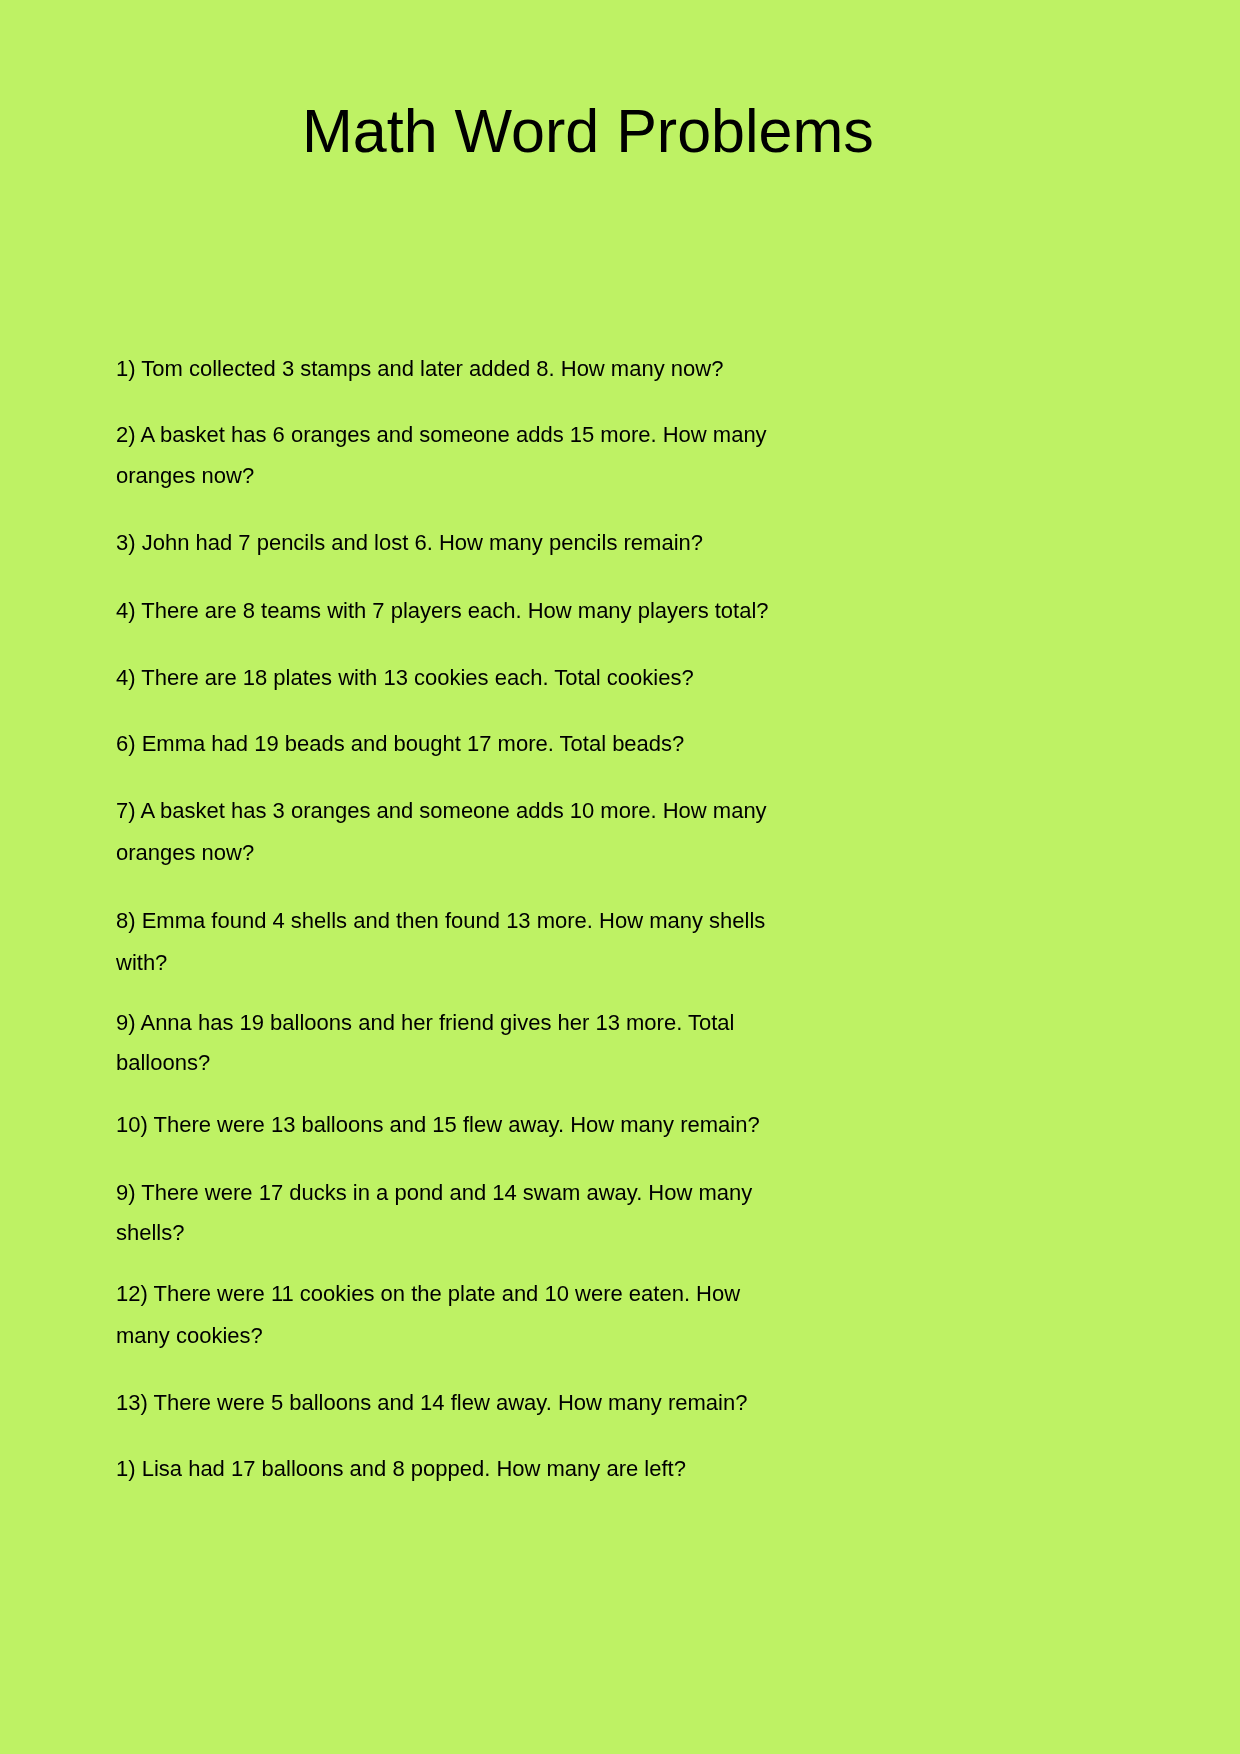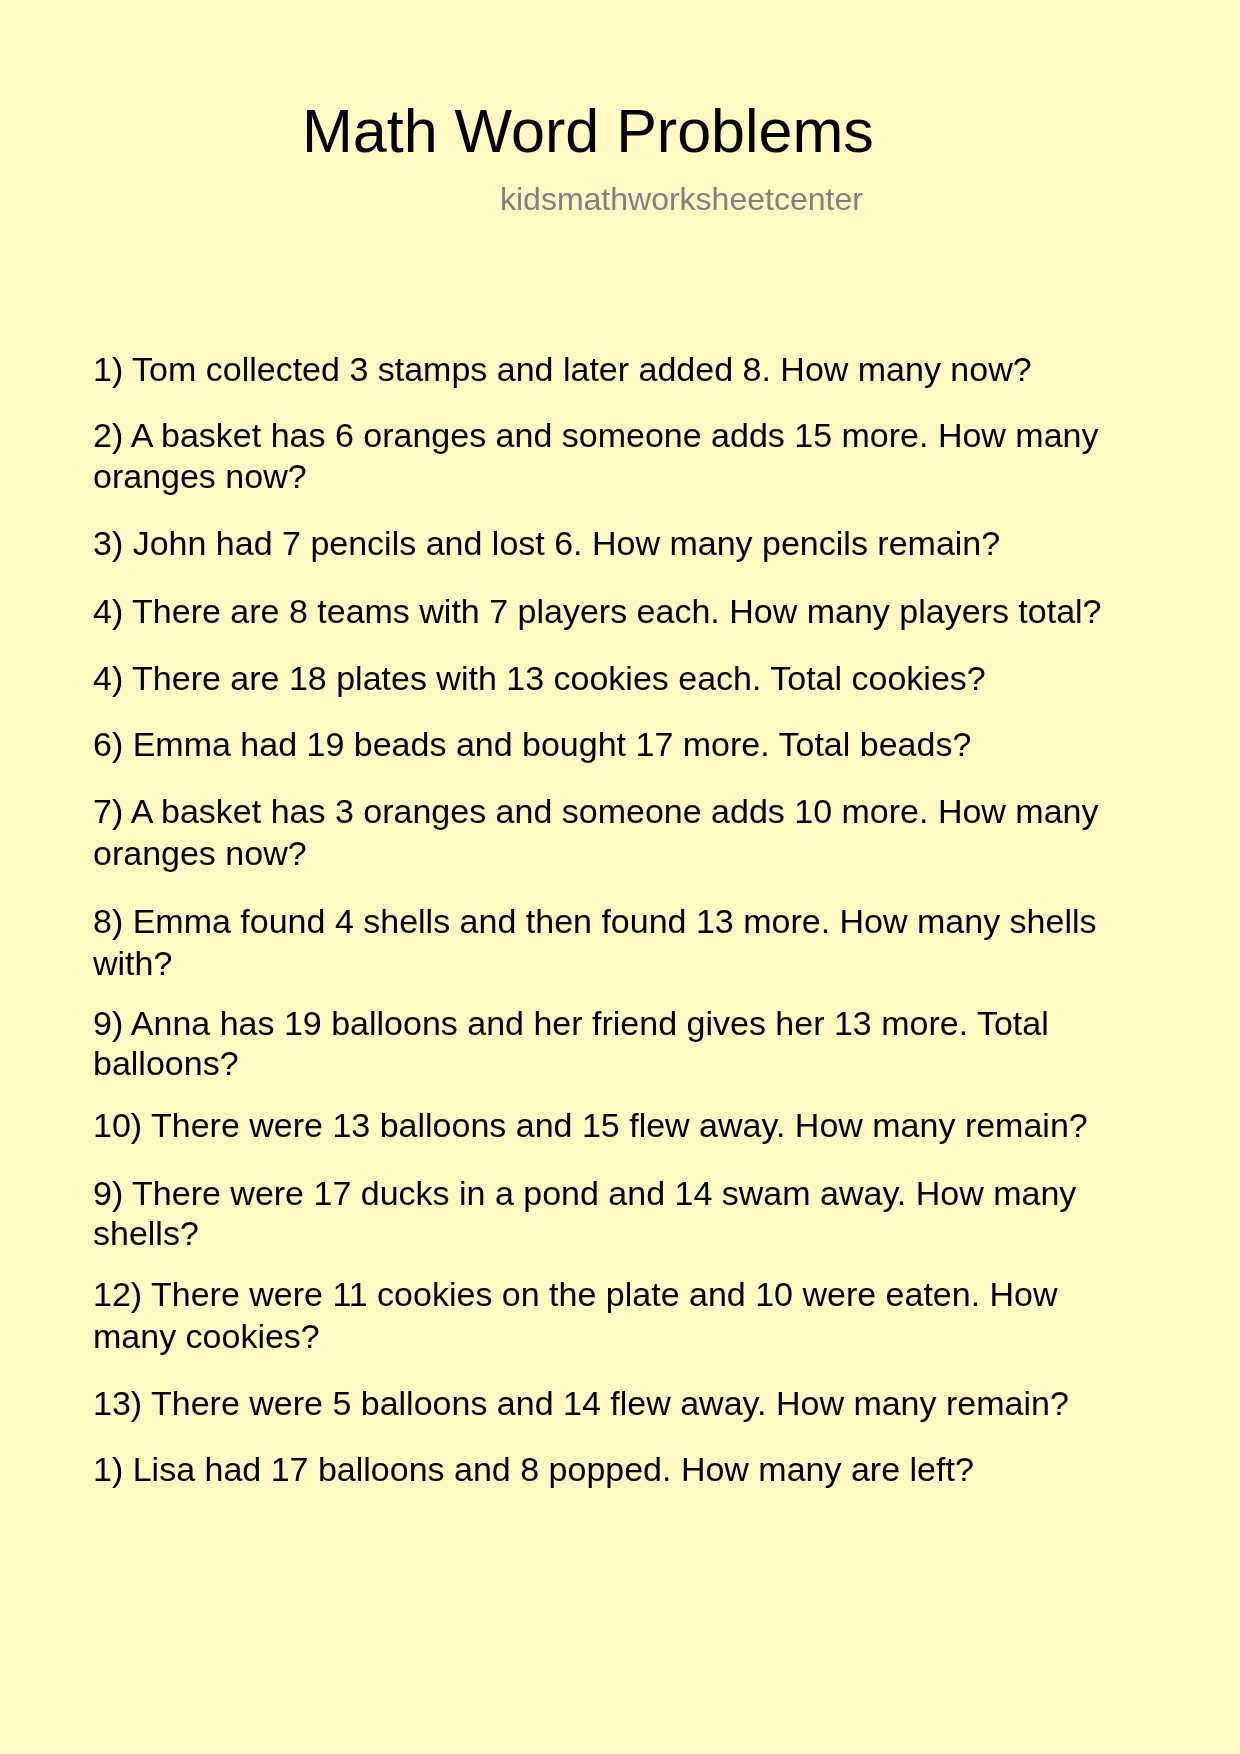--- a/index.html
+++ b/index.html
@@ -13,21 +13,21 @@
       position: relative;
       overflow: hidden;
       font-family: "Liberation Sans", sans-serif;
       color: #000000;
     }
     .page {
       position: absolute;
       left: 0; top: 0;
       width: 1240px;
       height: 1754px;
-      background: #fef9c3;
+      background: #bef264;
     }
     .title {
       position: absolute;
       left: 302px;
       top: 101px;
       font-size: 61px;
       line-height: 61px;
       white-space: nowrap;
       color: #000000;
       margin: 0;
@@ -37,34 +37,33 @@
       position: absolute;
       left: 500px;
       top: 183px;
       font-size: 32px;
       line-height: 32px;
       white-space: nowrap;
       color: #808080;
     }
     .problem-line {
       position: absolute;
-      left: 93px;
-      font-size: 34px;
+      left: 116px;
+      font-size: 22px;
       line-height: 34px;
       white-space: nowrap;
       color: #000000;
     }
   </style>
 </head>
 <body>
 
 <div class="page">
 
   <h1 class="title">Math Word Problems</h1>
-  <div class="subtitle">kidsmathworksheetcenter</div>
 
   <div>
 
     <div>
       <div class="problem-line" style="top:352px">1) Tom collected 3 stamps and later added 8. How many now?</div>
     </div>
 
     <div>
       <div class="problem-line" style="top:418px">2) A basket has 6 oranges and someone adds 15 more. How many</div>
       <div class="problem-line" style="top:459px">oranges now?</div>

